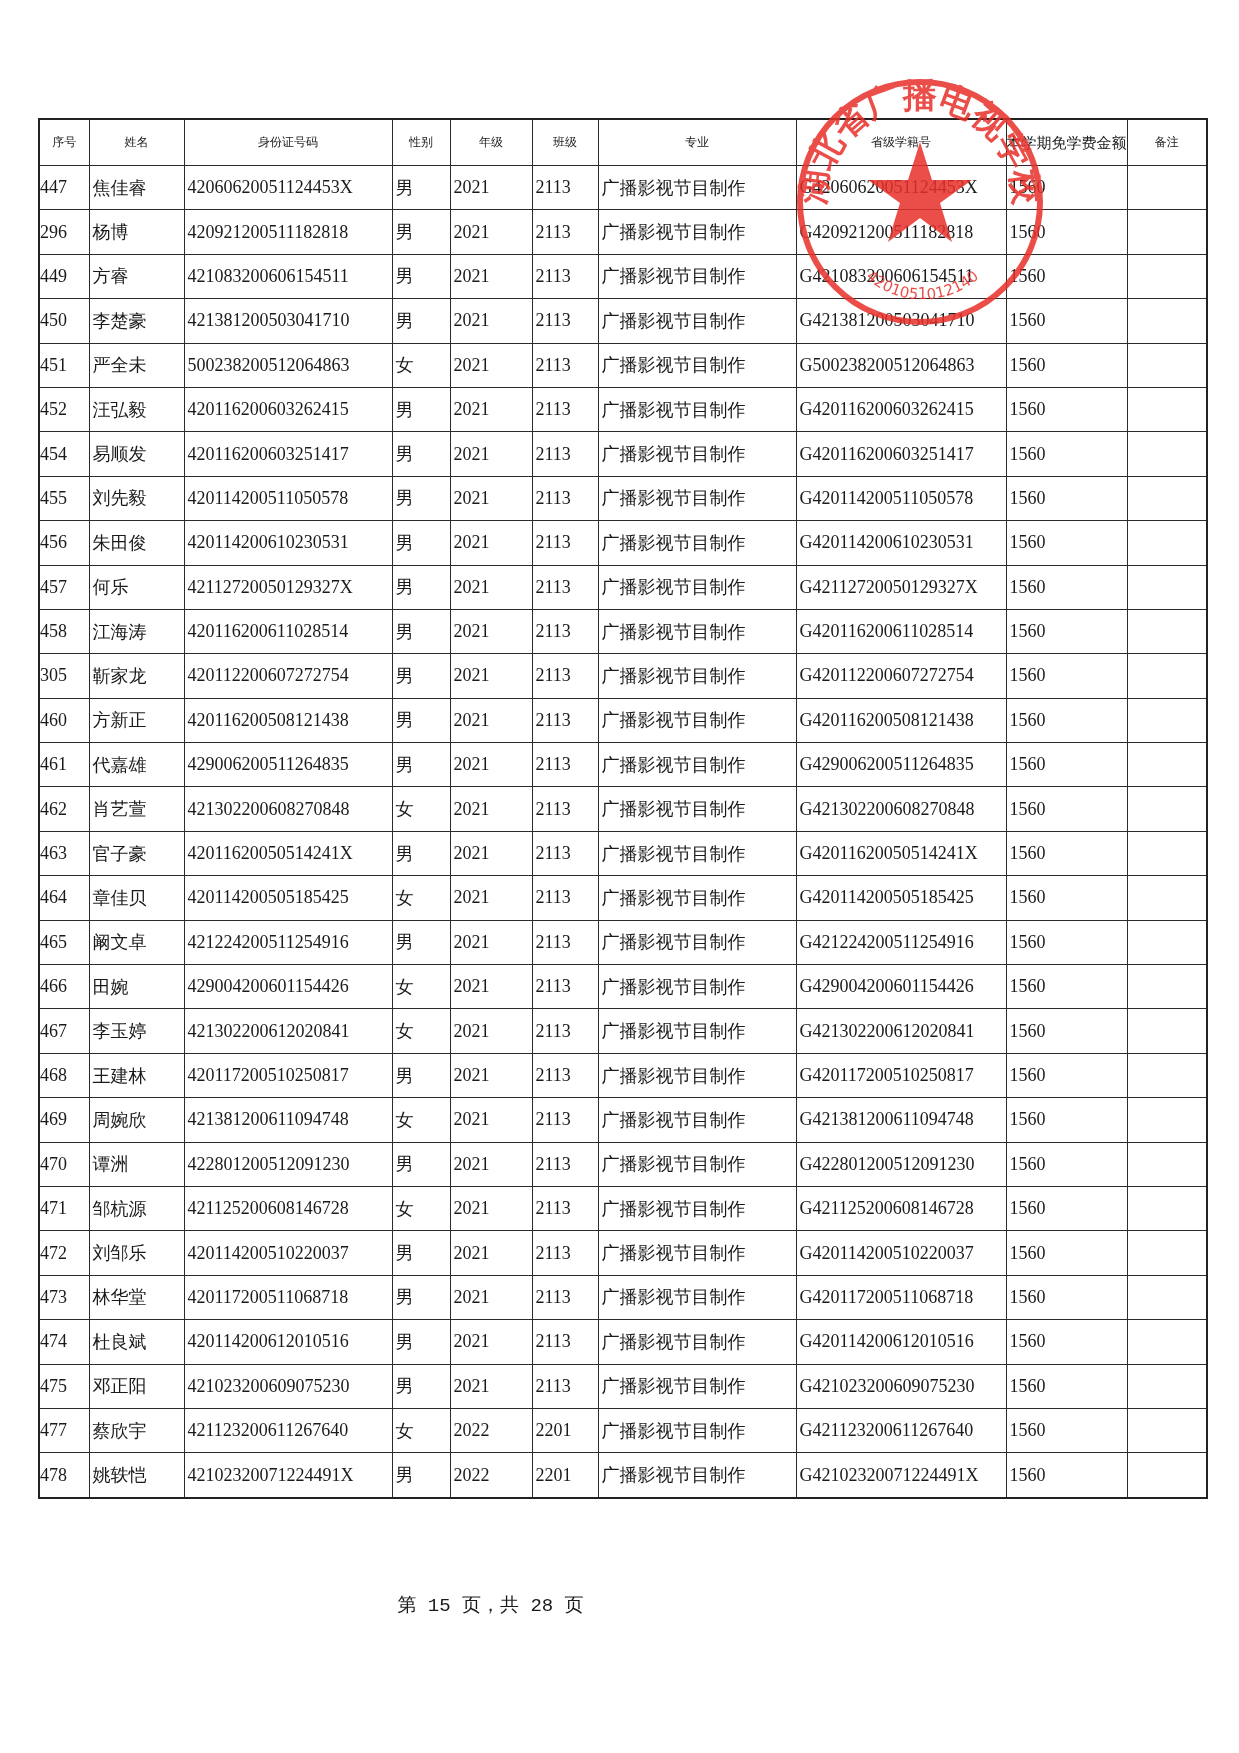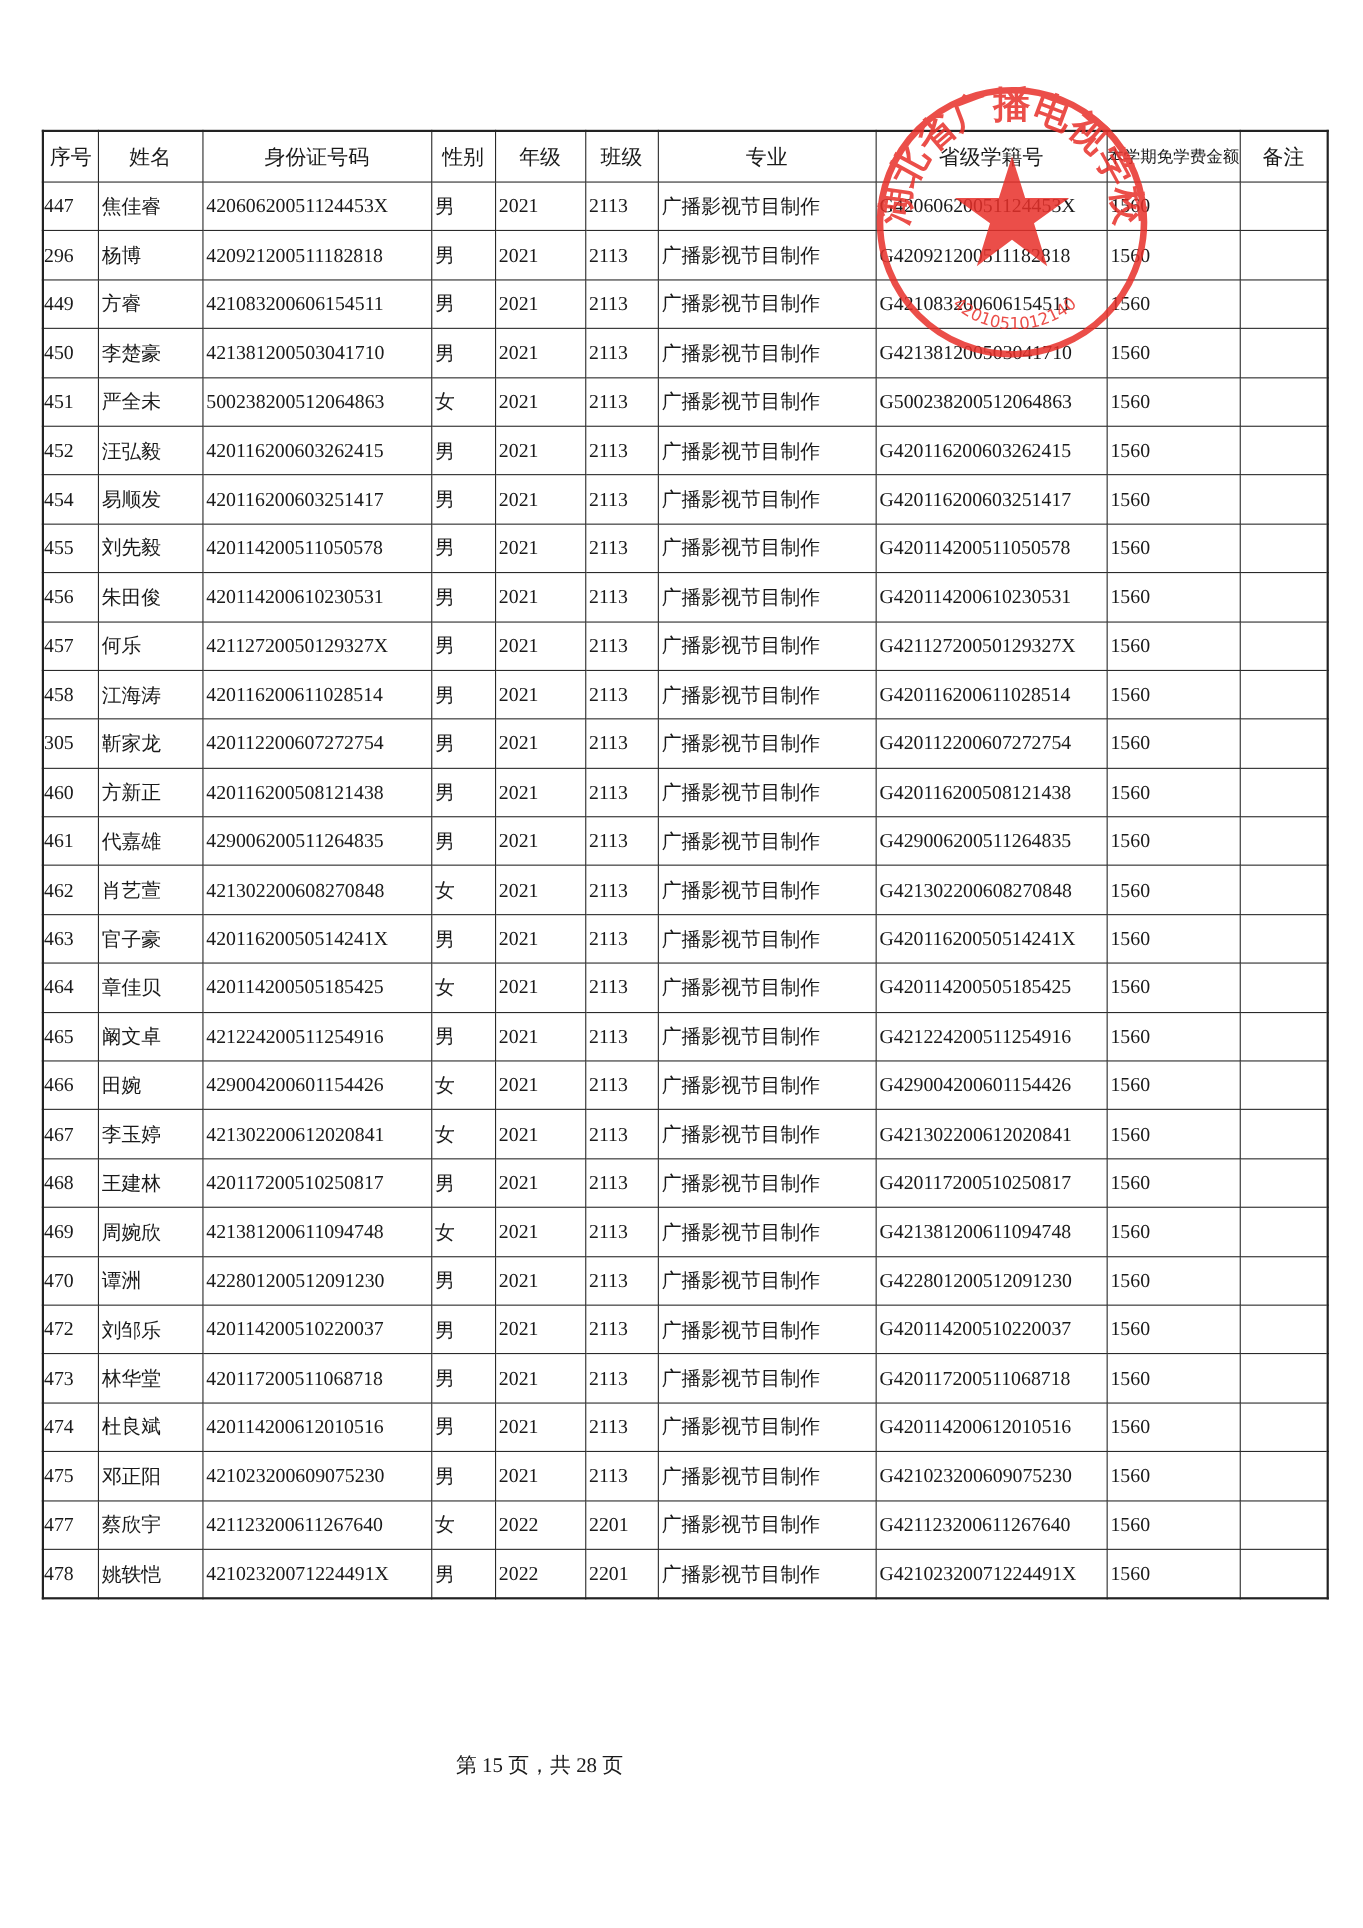--- a/index.html
+++ b/index.html
@@ -13,34 +13,34 @@
     border-collapse: collapse; table-layout: fixed;
     border: 2.5px solid #222;
   }
   table.roster th, table.roster td {
     border: 1.6px solid #2a2a2a;
     height: 43.4px; padding: 0 0 0 3px;
     font-size: 18px; font-weight: normal;
     white-space: nowrap; overflow: hidden; text-align: left;
     font-family: "Liberation Serif", "DejaVu Serif", serif;
   }
-  table.roster th { text-align: center; height: 45px; font-size: 19px; padding: 0; }
+  table.roster th { text-align: center; height: 45px; font-size: 12px; padding: 0; }
   table.roster th.fee-head { font-size: 15px; line-height: 16px; }
   table.roster td.c-no { text-align: left; padding: 0; }
   .col-no { width: 50px; } .col-name { width: 95px; } .col-id { width: 208px; }
   .col-sex { width: 58px; } .col-grade { width: 82px; } .col-class { width: 66px; }
   .col-major { width: 198px; } .col-reg { width: 210px; } .col-fee { width: 120px; } .col-note { width: 80px; }
   .seal {
     position: absolute; left: 790px; top: 72px; width: 260px; height: 260px;
     pointer-events: none; opacity: 0.85;
   }
   .footer {
     position: absolute; left: 0; width: 981px; top: 1592px;
     text-align: center; font-size: 19px;
-    font-family: Liberation Serif, serif;
+    font-family: Liberation Mono, monospace;
   }
 </style>
 </head>
 <body>
 
 <div class="page">
   <table class="roster">
     <colgroup>
       <col class="col-no">
         <col class="col-name">
@@ -338,20 +338,32 @@
           <td>422801200512091230</td>
           <td>男</td>
           <td>2021</td>
           <td>2113</td>
           <td>广播影视节目制作</td>
           <td>G422801200512091230</td>
           <td>1560</td>
           <td></td>
         </tr>
         <tr>
+          <td class="c-no">471</td>
+          <td>邹杭源</td>
+          <td>421125200608146728</td>
+          <td>女</td>
+          <td>2021</td>
+          <td>2113</td>
+          <td>广播影视节目制作</td>
+          <td>G421125200608146728</td>
+          <td>1560</td>
+          <td></td>
+        </tr>
+        <tr>
           <td class="c-no">472</td>
           <td>刘邹乐</td>
           <td>420114200510220037</td>
           <td>男</td>
           <td>2021</td>
           <td>2113</td>
           <td>广播影视节目制作</td>
           <td>G420114200510220037</td>
           <td>1560</td>
           <td></td>

